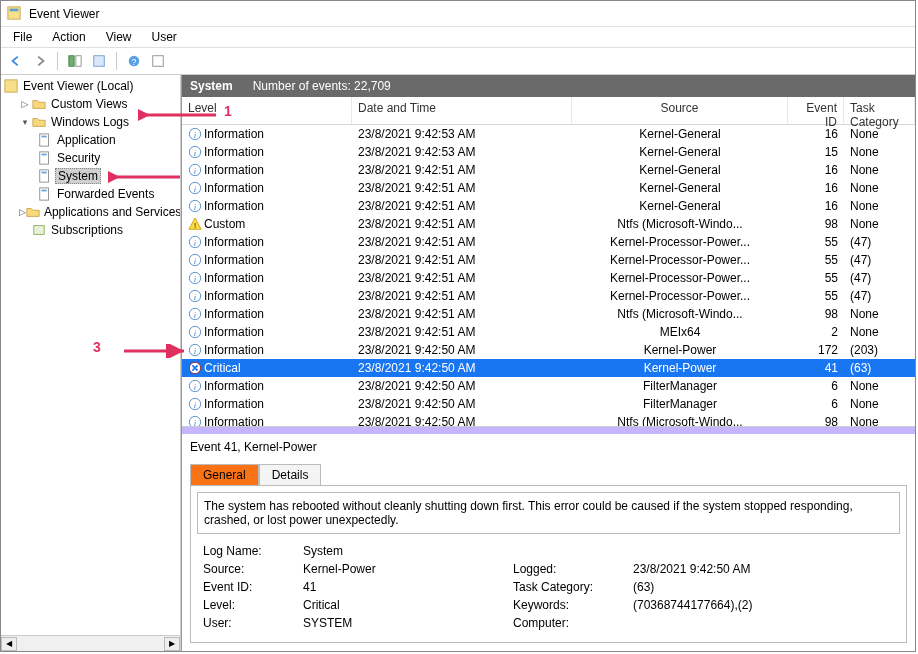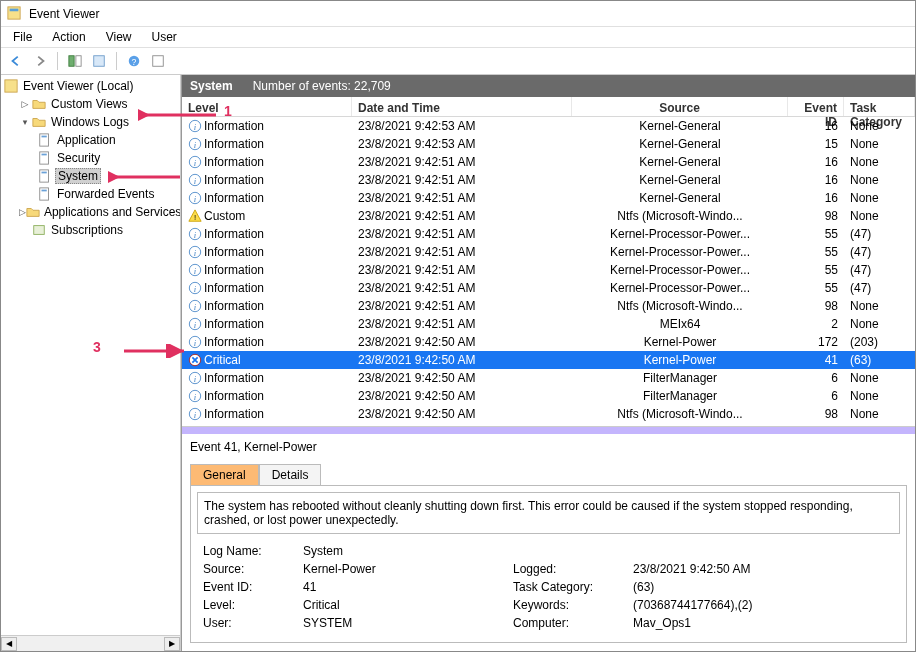--- a/index.html
+++ b/index.html
@@ -34,39 +34,39 @@
 .sidebar-scroll { height: 16px; border-top: 1px solid #ccc; display: flex; align-items: center; background: #f0f0f0; }
 .sidebar-scroll .arrow { width: 16px; height: 14px; border: 1px solid #bbb; background: #eee; display: flex; align-items: center; justify-content: center; font-size: 8px; }
 .sidebar-scroll .track { flex: 1; height: 14px; }
 
 .content { flex: 1; display: flex; flex-direction: column; min-width: 0; border-left: 1px solid #999; }
 
 .content-header { height: 22px; background: #6a6a6a; color: #fff; display: flex; align-items: center; padding: 0 8px; font-size: 12px; }
 .content-header b { font-weight: 600; margin-right: 20px; }
 
 .table-wrap { flex: 0 0 330px; overflow: hidden; display: flex; flex-direction: column; border-bottom: 1px solid #ccc; }
-.thead { display: flex; height: 20px; border-bottom: 1px solid #d8d8d8; background: #fff; font-weight: bold; }
+.thead { display: flex; height: 28px; border-bottom: 1px solid #d8d8d8; background: #fff; }
 .th { padding: 4px 6px; font-size: 12px; border-right: 1px solid #e8e8e8; color: #333; }
 .col-level { width: 170px; }
 .col-date { width: 220px; }
 .col-source { width: 216px; text-align: center; }
 .col-eid { width: 56px; text-align: right; }
 .col-cat { flex: 1; }
 
 .tbody { flex: 1; overflow: auto; }
 .tr { display: flex; height: 18px; align-items: center; font-size: 12px; }
 .tr.selected { background: #1976f2; color: #fff; }
 .td { padding: 0 6px; overflow: hidden; text-overflow: ellipsis; white-space: nowrap; }
 .td.col-level { display: flex; align-items: center; gap: 2px; }
 .lvl-icon { width: 14px; height: 14px; display: inline-flex; align-items: center; justify-content: center; }
 
 .detail-panel { flex: 1; border-top: 7px solid #c4b5fd; overflow: hidden; display: flex; flex-direction: column; min-height: 0; }
 .detail-title { padding: 6px 8px; font-size: 12px; }
 .tabs { display: flex; margin: 4px 8px 0 8px; }
-.tab { border: 1px solid #bbb; border-bottom: none; padding: 3px 12px; font-size: 12px; background: #fdba74; margin-right: 0; }
+.tab { border: 1px solid #bbb; border-bottom: none; padding: 3px 12px; font-size: 12px; background: #f97316; margin-right: 0; }
 .tab.active { border-top: 1px solid #bbb; }
 .tab.inactive { background: #f4f4f4; }
 .tab-pane { border: 1px solid #bbb; margin: 0 8px 8px 8px; flex: 1; display: flex; flex-direction: column; padding: 6px; min-height: 0; }
 .msg-box { border: 1px solid #bbb; padding: 6px; font-size: 12px; margin-bottom: 10px; }
 .props { display: grid; grid-template-columns: 90px 200px 110px 1fr; row-gap: 4px; column-gap: 10px; font-size: 12px; padding: 0 6px; }
 .props .lab { color: #000; }
 
 .annot-arrow { position: absolute; pointer-events: none; }
 .annot-label { position: absolute; color: #e03060; font-weight: bold; font-size: 14px; }
 
@@ -515,21 +515,20 @@
               <div>41</div>
             <div class="lab">Task Category:</div>
               <div>(63)</div>
             <div class="lab">Level:</div>
               <div>Critical</div>
             <div class="lab">Keywords:</div>
               <div>(70368744177664),(2)</div>
             <div class="lab">User:</div>
               <div>SYSTEM</div>
             <div class="lab">Computer:</div>
-              <div>Mav_Ops1</div>
           </div>
         </div>
       </div>
     </div>
   </div>
 </div>
 
 <svg class="annot-arrow" style="left:138px;top:108px" width="80" height="14">
   <defs>
       <marker id="ah1" markerWidth="8" markerHeight="8" refX="2" refY="3" orient="auto">

